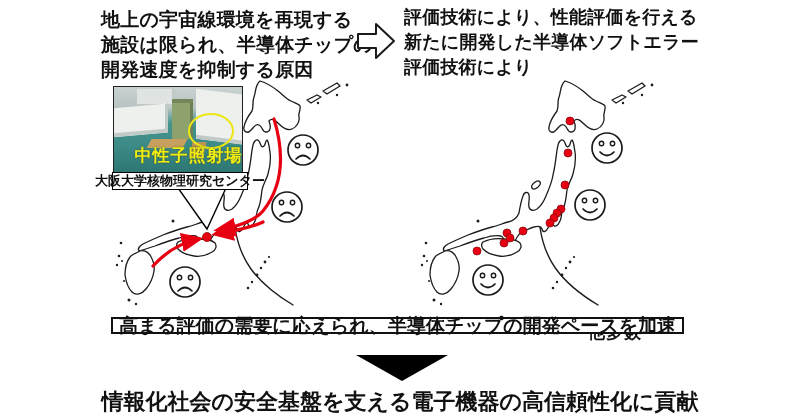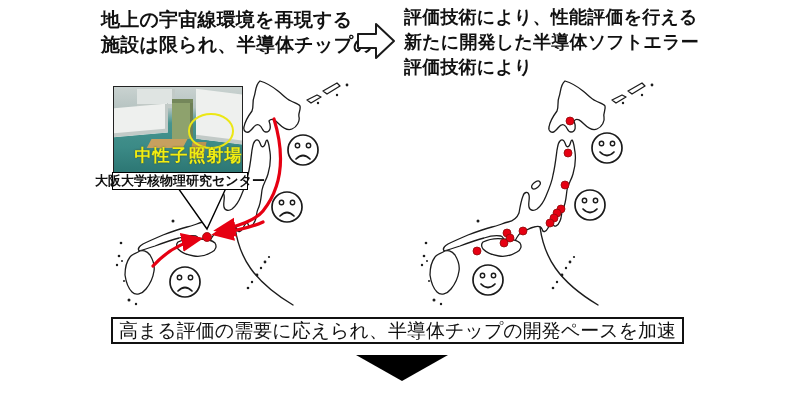--- a/index.html
+++ b/index.html
@@ -27,35 +27,36 @@
   .machine.back{left:18%;top:2%;width:30%;height:22%;background:#dfe4e2;}
   .cabinet{position:absolute;left:45%;top:14%;width:17%;height:46%;background:#8ea26d;box-shadow:inset 0 4px 0 #74875a,inset -3px 0 0 #6d7f55;}
   .board{position:absolute;left:27%;top:60%;width:28%;height:11%;background:#c7a05f;transform:skewX(-28deg);}
   .board2{position:absolute;left:60%;top:64%;width:11%;height:17%;background:#bb9352;transform:skewX(-12deg);}
   .ellipse{position:absolute;left:58%;top:30%;width:33%;height:37%;border:2.5px solid #ece715;border-radius:50%;}
   .photo-label{position:absolute;left:16%;bottom:7%;color:#f2ee12;font-weight:bold;font-size:17px;letter-spacing:1px;text-shadow:0 0 2px #3c4e2b;white-space:nowrap;}
   .caption{position:absolute;left:112px;top:172px;width:136px;height:18px;background:#fff;border:1.5px solid #000;
            box-sizing:border-box;z-index:7;display:flex;align-items:center;justify-content:center;
            font-size:13px;font-weight:bold;white-space:nowrap;}
   .note{position:absolute;left:588px;top:273px;font-size:17px;font-weight:bold;letter-spacing:1px;margin-top:48px;}
-  .bottom-box{position:absolute;left:111px;top:317px;width:573px;height:27px;border:2px solid #111;box-sizing:border-box;
-              display:flex;align-items:center;justify-content:center;font-size:19px;font-weight:normal;white-space:nowrap;background:#fff;}
+  .bottom-box{position:absolute;left:111px;top:317px;width:573px;height:17px;border:2px solid #111;box-sizing:border-box;
+              display:flex;align-items:center;justify-content:center;font-size:19px;font-weight:bold;white-space:nowrap;background:#fff;}
   .down-triangle{position:absolute;left:356px;top:355px;width:0;height:0;
                  border-left:46px solid transparent;border-right:46px solid transparent;border-top:26px solid #000;}
   .bottom-line{position:absolute;left:0;right:0;top:387px;text-align:center;font-size:22px;font-weight:bold;white-space:nowrap;}
   .blockarrow{position:absolute;left:356px;top:20px;}
 </style>
 </head>
 <body>
 
 <div class="canvas">
 
   <div class="toptext" style="left:101px;top:7px;">
     <div>地上の宇宙線環境を再現する</div>
     <div>施設は限られ、半導体チップの</div>
+    <div>開発速度を抑制する原因</div>
   </div>
 
   <svg class="blockarrow" width="40" height="42" viewBox="0 0 40 42">
     <polygon points="2,14 20,14 20,4 38,21 20,38 20,28 2,28" fill="#fff" stroke="#1a1a1a" stroke-width="2" stroke-linejoin="round"></polygon>
   </svg>
 
   <div class="toptext right" style="left:404px;top:5px;">
     <div>評価技術により、性能評価を行える</div>
     <div>新たに開発した半導体ソフトエラー</div>
     <div>評価技術により</div>
@@ -179,14 +180,15 @@
     <div class="photo-label">中性子照射場</div>
   </div>
   <div class="caption">大阪大学核物理研究センター</div>
 
   <div class="note">他多数</div>
 
   <div class="bottom-box">高まる評価の需要に応えられ、半導体チップの開発ペースを加速</div>
 
   <div class="down-triangle"></div>
 
+  <div class="bottom-line">情報化社会の安全基盤を支える電子機器の高信頼性化に貢献</div>
 
 </div>
 
 </body></html>

